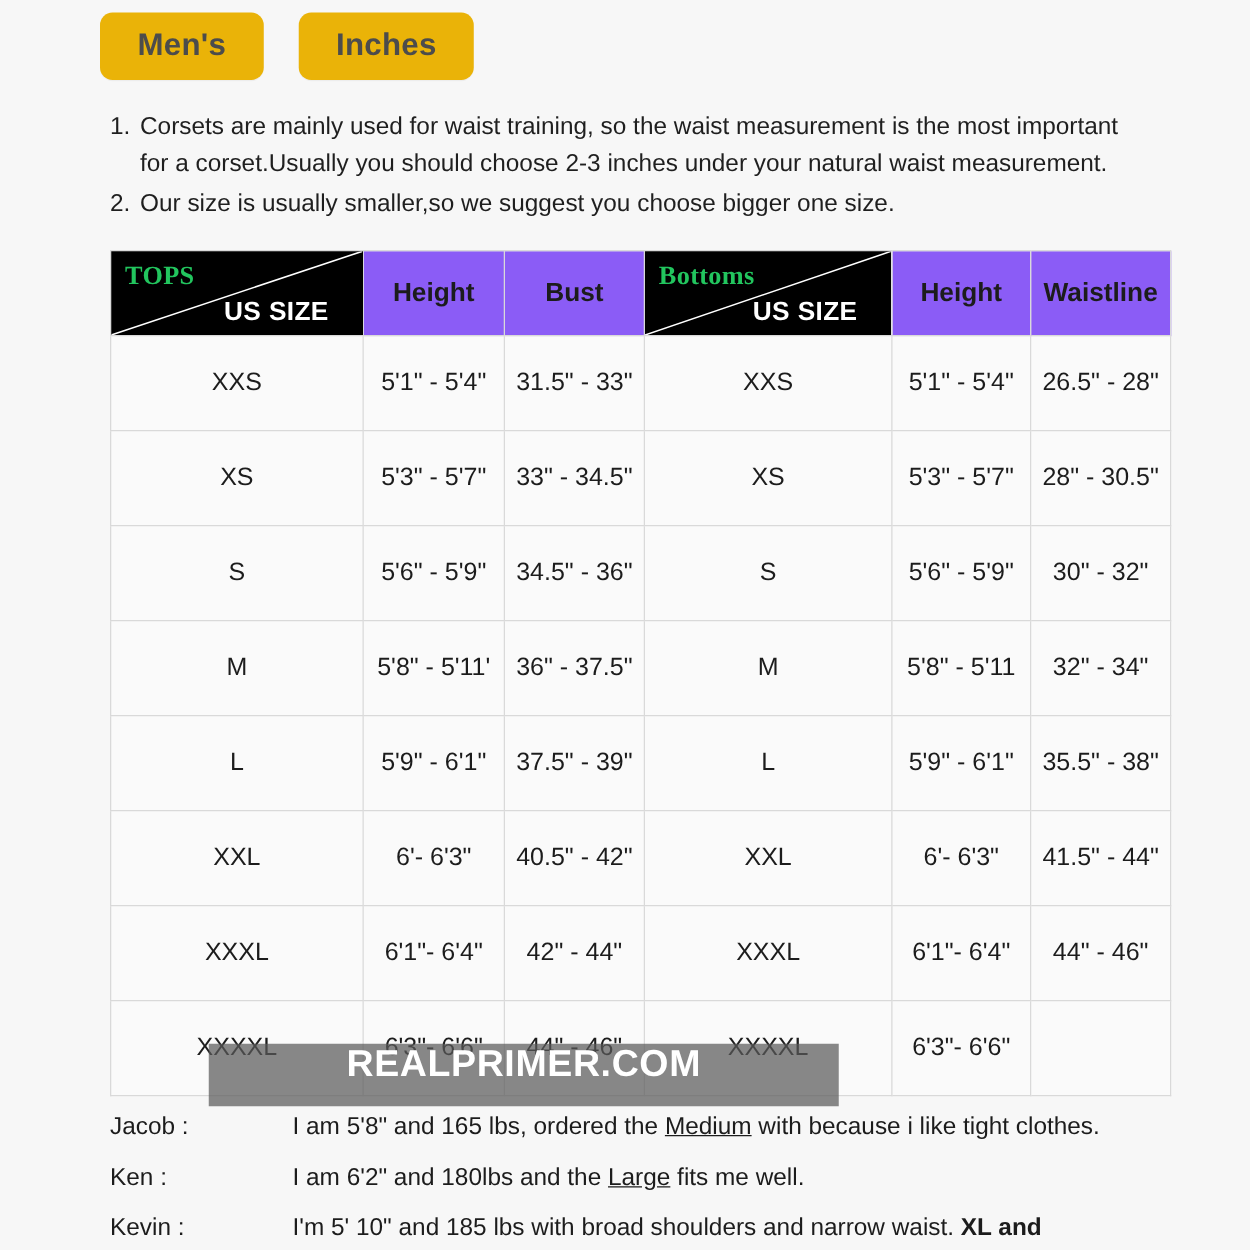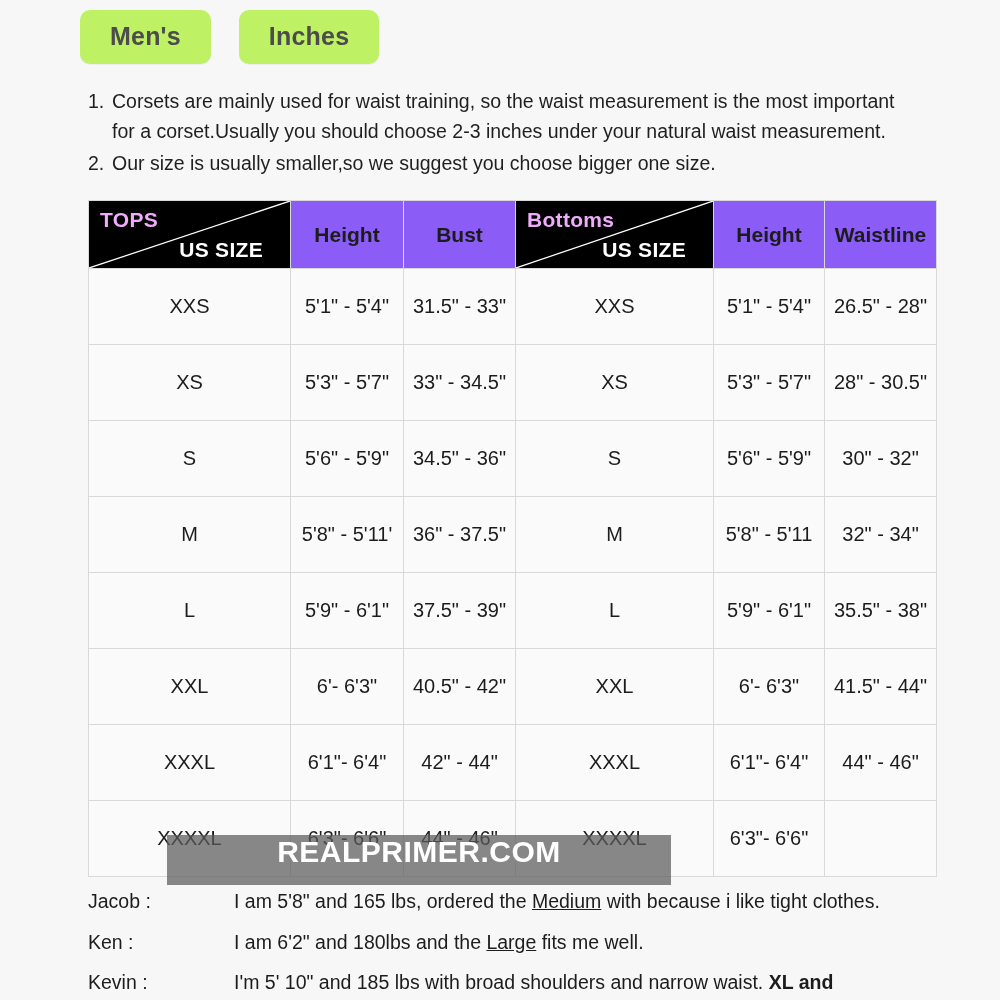--- a/index.html
+++ b/index.html
@@ -23,21 +23,21 @@
     padding: 0;
   }
 
   
   .chips {
     display: flex;
     gap: 28px;
     padding: 10px 0 0 80px;
   }
   .chip {
-    background: #bef264;
+    background: #eab308;
     border-radius: 10px;
     padding: 13px 30px;
     font-size: 25px;
     font-weight: bold;
     color: #4c4c4c;
     letter-spacing: 0.2px;
     line-height: 1.1;
     box-shadow: 0 1px 0 rgba(0,0,0,0.04);
   }
 
@@ -97,25 +97,26 @@
   th.diag {
     position: relative;
     background: #000 !important;
     padding: 0;
     overflow: hidden;
   }
   th.diag .tl {
     position: absolute;
     left: 11px;
     top: 7px;
-    color: #f0abfc;
+    color: #22c55e;
     font-size: 21px;
     font-weight: bold;
     z-index: 2;
     letter-spacing: 0.3px;
+    font-family: Liberation Serif, serif;
   }
   th.diag .br {
     position: absolute;
     right: 27px;
     bottom: 6px;
     color: #fff;
     font-size: 21px;
     font-weight: bold;
     z-index: 2;
     letter-spacing: 0.3px;

